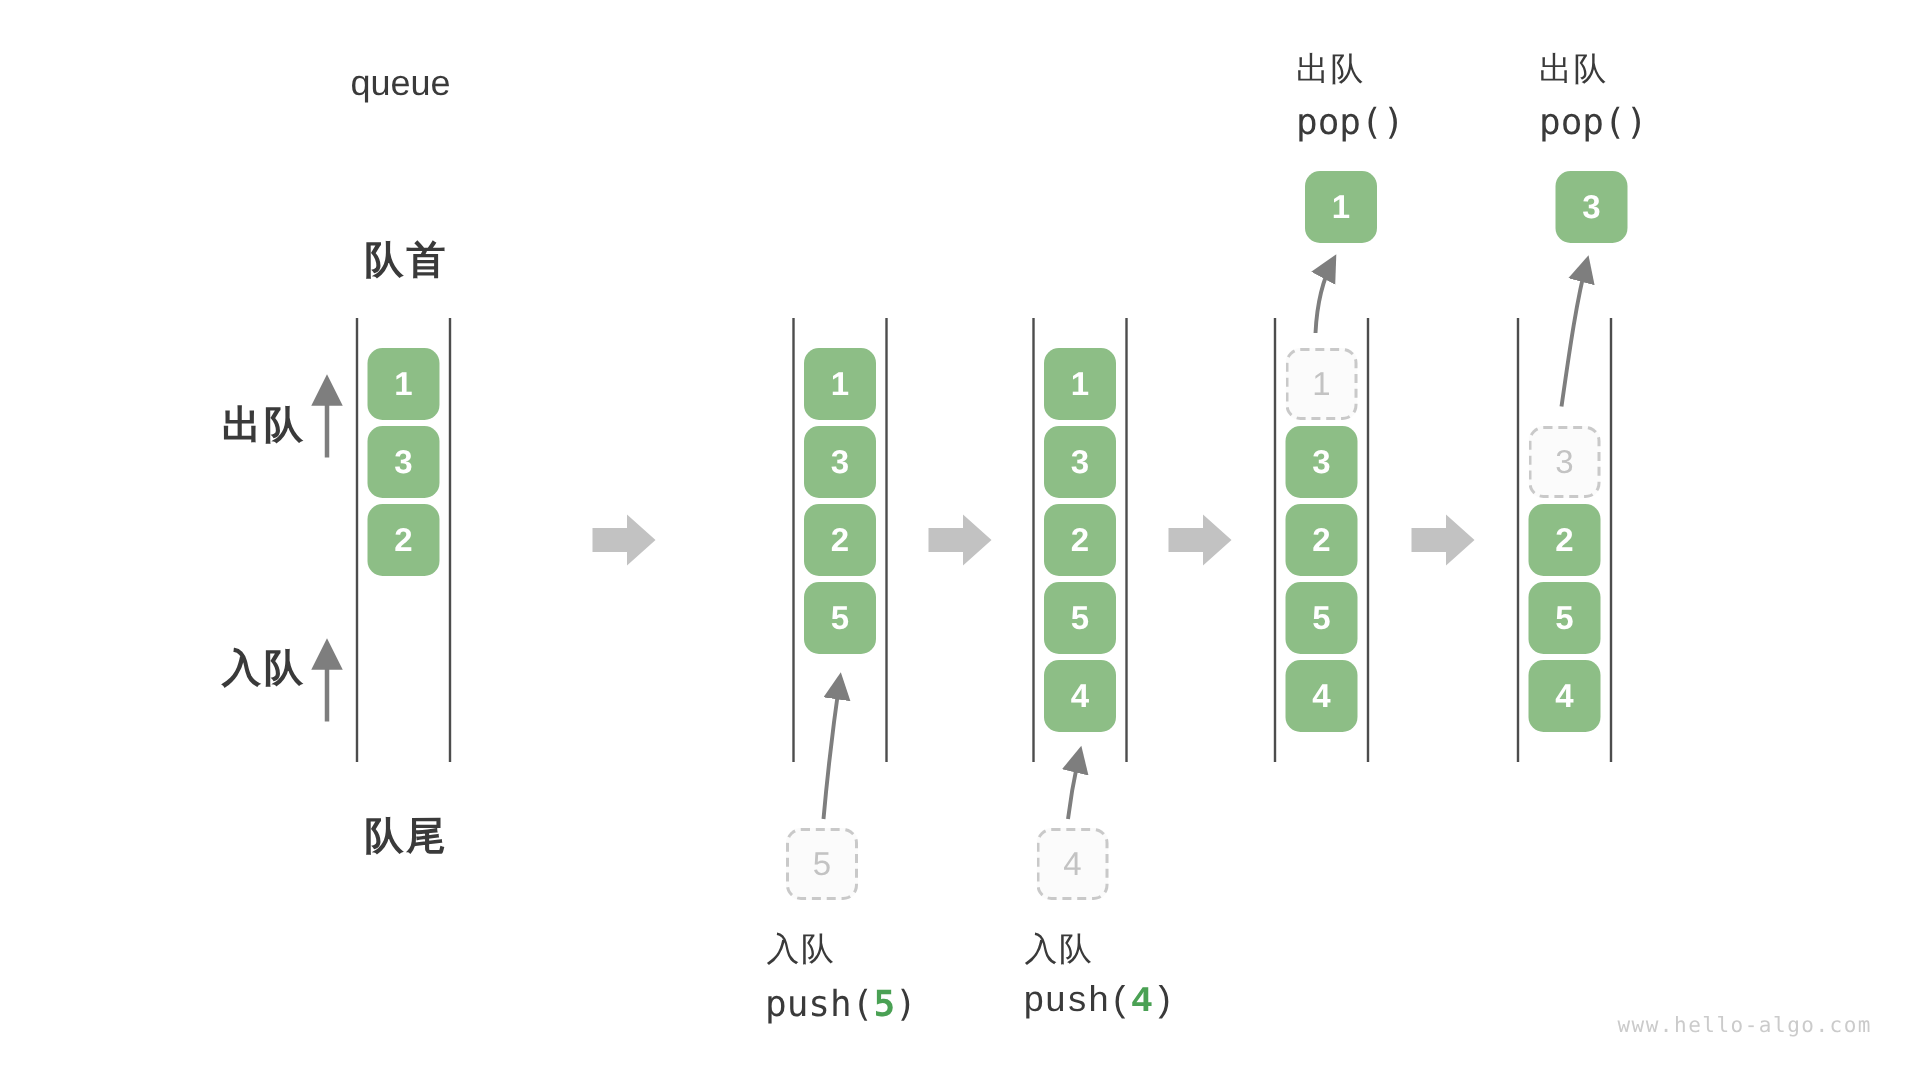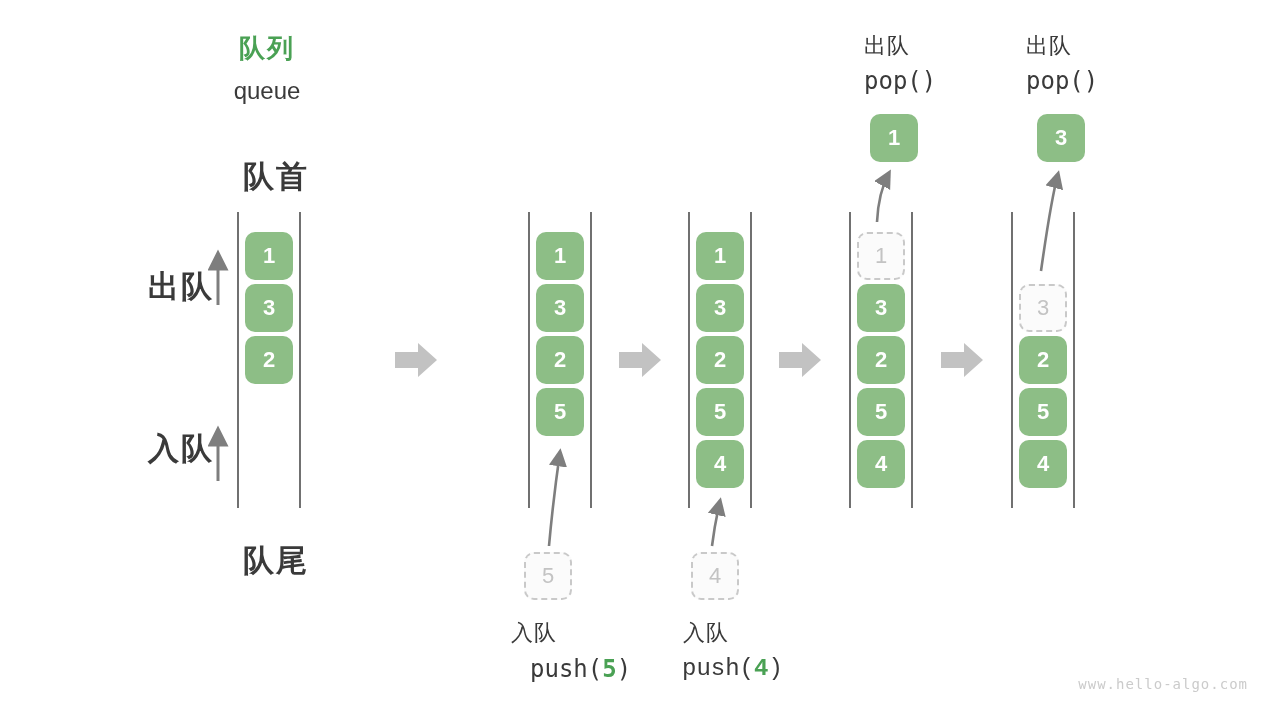--- a/index.html
+++ b/index.html
@@ -6,21 +6,21 @@
   html,body { width:1280px; height:720px; }
   body {
     font-family:"Liberation Sans","DejaVu Sans",sans-serif;
     background:#ffffff; overflow:hidden;
     color:var(--text-dark,#3a3a3a);
   }
   #stage { position:relative; width:1280px; height:720px; background:#ffffff; }
   .abs { position:absolute; }
   #overlay { position:absolute; left:0; top:0; }
 
-  .cjk-side { font-size:31px; font-weight:700; color:var(--text-dark,#3a3a3a); letter-spacing:2px; white-space:nowrap; }
+  .cjk-side { font-size:26px; font-weight:700; color:var(--text-dark,#3a3a3a); letter-spacing:2px; white-space:nowrap; }
   .cjk-note { font-size:22px; font-weight:400; color:var(--text-dark,#3a3a3a); letter-spacing:1px; white-space:nowrap; }
 
   #title-block { left:203px; top:31px; width:128px; text-align:center; }
   #diagram-title { font-size:26px; font-weight:700; color:var(--accent,#4aa154); letter-spacing:2px; }
   #diagram-subtitle { font-size:24px; color:var(--text-dark,#3a3a3a); margin-top:11px; }
 
   .qbox {
     position:absolute; width:48px; height:48px; border-radius:10px;
     display:flex; align-items:center; justify-content:center;
     font-size:22px; font-weight:600; line-height:1;
@@ -66,40 +66,39 @@
       <polygon points="941,352 964,352 964,343 983,360 964,377 964,368 941,368" fill="#c2c2c2"></polygon>
       <path d="M218,305 L218,254" fill="none" stroke="#7e7e7e" stroke-width="3" marker-end="url(#ah)" stroke-linecap="butt"></path>
       <path d="M218,481 L218,430" fill="none" stroke="#7e7e7e" stroke-width="3" marker-end="url(#ah)" stroke-linecap="butt"></path>
       <path d="M549,546 C552,512 556,480 560,452" fill="none" stroke="#7e7e7e" stroke-width="2.6" marker-end="url(#ah)" stroke-linecap="butt"></path>
       <path d="M712,546 C714,530 717,514 720,501" fill="none" stroke="#7e7e7e" stroke-width="2.6" marker-end="url(#ah)" stroke-linecap="butt"></path>
       <path d="M877,222 C878,201 883,184 889,173" fill="none" stroke="#7e7e7e" stroke-width="2.6" marker-end="url(#ah)" stroke-linecap="butt"></path>
       <path d="M1041,271 C1046,236 1051,200 1058,174" fill="none" stroke="#7e7e7e" stroke-width="2.6" marker-end="url(#ah)" stroke-linecap="butt"></path>
     </svg>
 
   <div class="abs" id="title-block">
-    <div id="diagram-title">队列</div>
     <div id="diagram-subtitle">queue</div>
   </div>
 
   <div class="abs cjk-side" style="left:243px;top:156px;">队首</div>
   <div class="abs cjk-side" style="left:243px;top:540px;font-family:Liberation Mono, monospace;">队尾</div>
   <div class="abs cjk-side" style="left:148px;top:266px;">出队</div>
   <div class="abs cjk-side" style="left:148px;top:428px;">入队</div>
 
   <div id="columns-root">
       <div class="qbox solid" style="left: 245px; top: 232px;">1</div>
       <div class="qbox solid" style="left: 245px; top: 284px;">3</div>
       <div class="qbox solid" style="left: 245px; top: 336px;">2</div>
       <div class="qbox solid" style="left: 536px; top: 232px;">1</div>
       <div class="qbox solid" style="left: 536px; top: 284px;">3</div>
       <div class="qbox solid" style="left: 536px; top: 336px;">2</div>
       <div class="qbox solid" style="left: 536px; top: 388px;">5</div>
       <div class="qbox ghost" style="left: 524px; top: 552px;">5</div>
       <div class="abs cjk-note" style="left: 511px; top: 618px;">入队</div>
-      <div class="abs code" style="left: 510px; top: 655px; margin-left: 20px;"><span>push(</span><span class="arg">5</span><span>)</span></div>
+      <div class="abs code" style="left: 510px; top: 655px;"><span>push(</span><span class="arg">5</span><span>)</span></div>
       <div class="qbox solid" style="left: 696px; top: 232px;">1</div>
       <div class="qbox solid" style="left: 696px; top: 284px;">3</div>
       <div class="qbox solid" style="left: 696px; top: 336px;">2</div>
       <div class="qbox solid" style="left: 696px; top: 388px;">5</div>
       <div class="qbox solid" style="left: 696px; top: 440px;">4</div>
       <div class="qbox ghost" style="left: 691px; top: 552px;">4</div>
       <div class="abs cjk-note" style="left: 683px; top: 618px;">入队</div>
       <div class="abs code" style="left: 682px; top: 655px; font-family: Liberation Mono, monospace;"><span>push(</span><span class="arg">4</span><span>)</span></div>
       <div class="qbox ghost" style="left: 857px; top: 232px;">1</div>
       <div class="qbox solid" style="left: 857px; top: 284px;">3</div>

